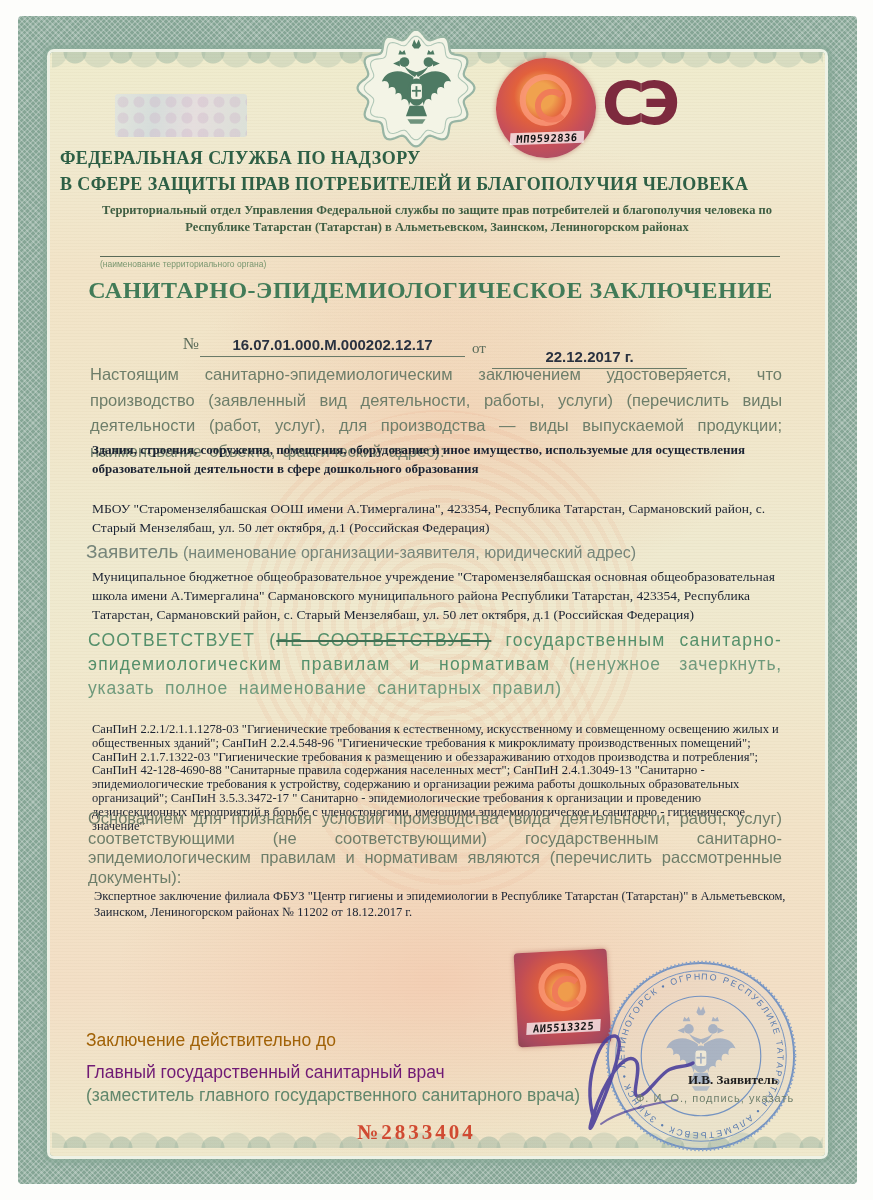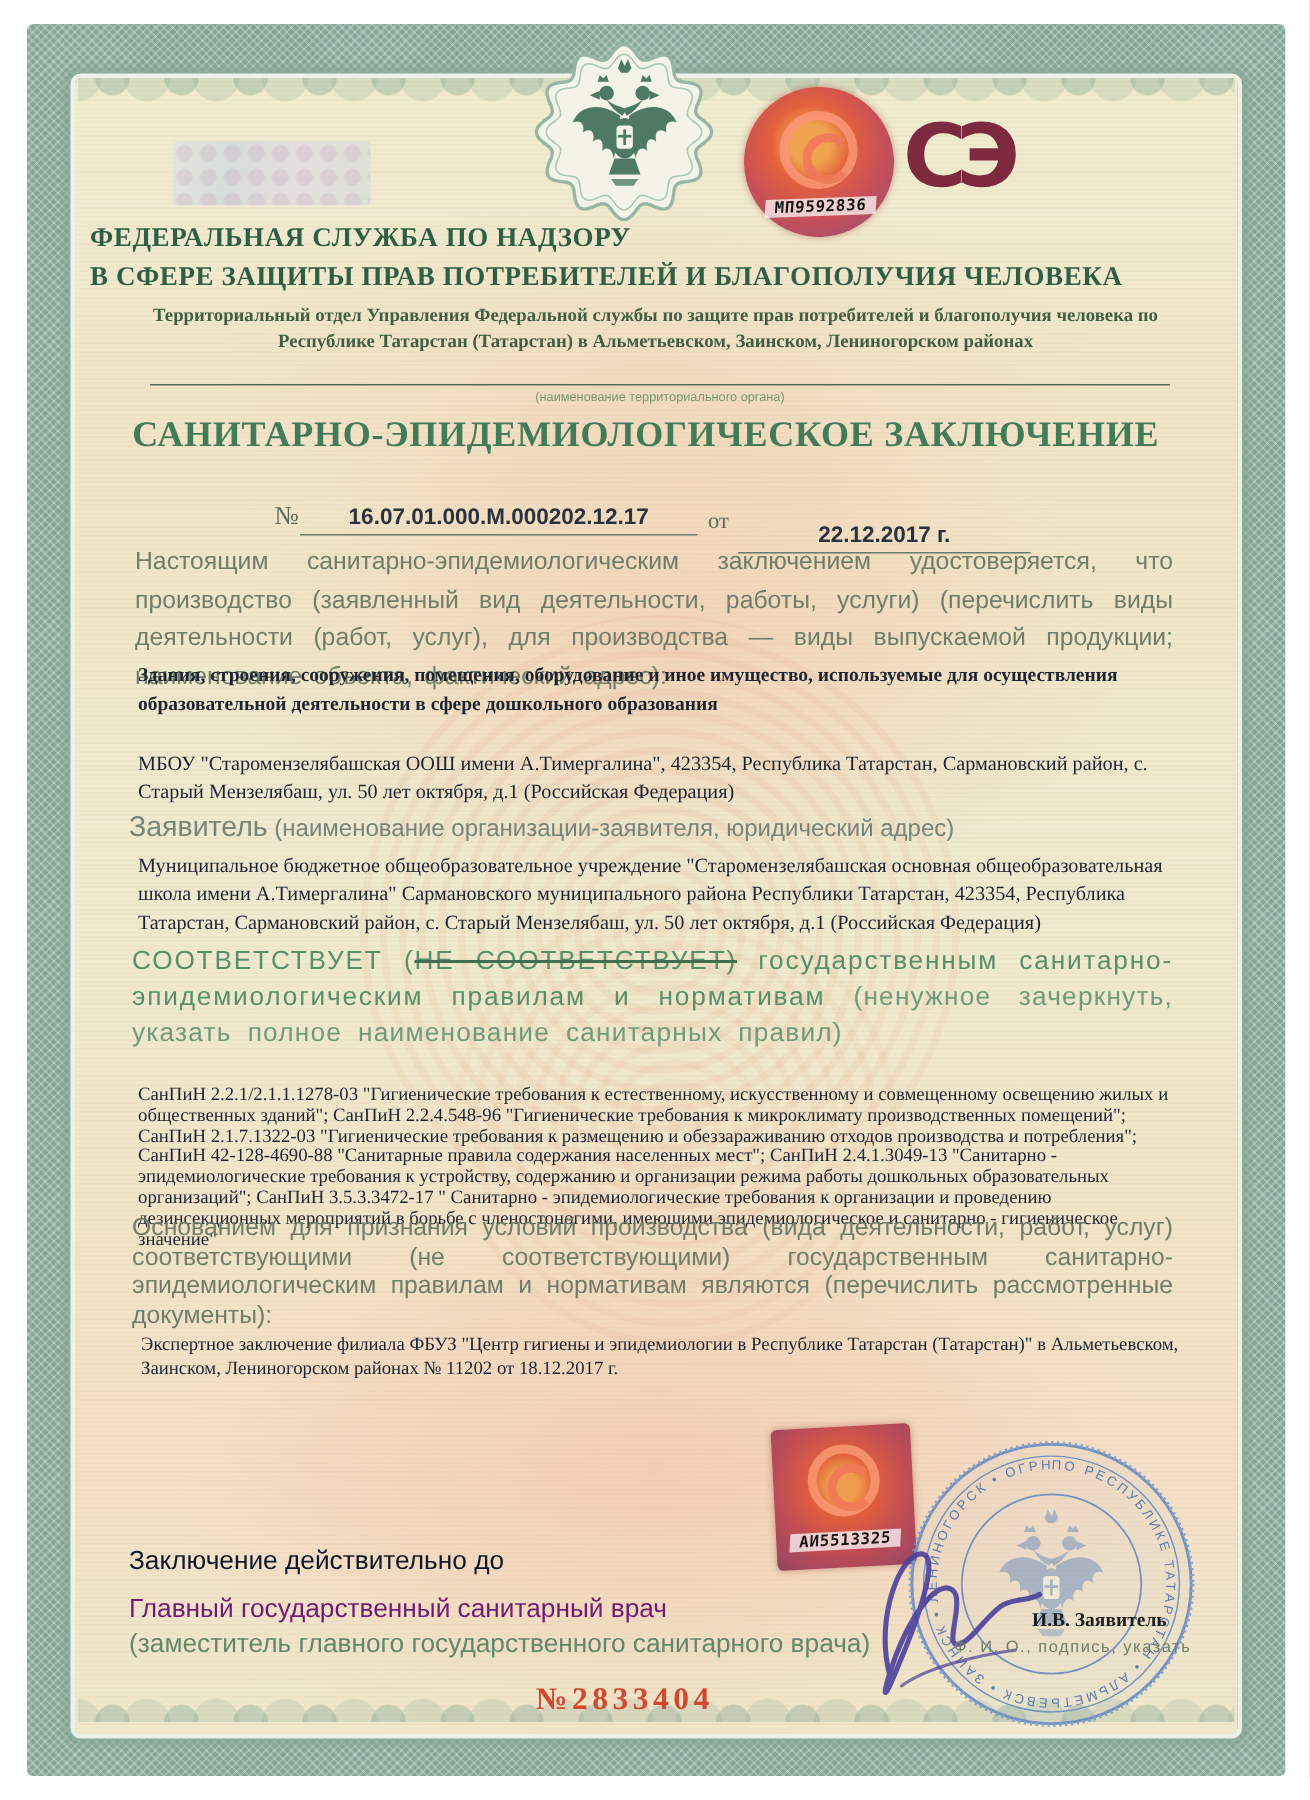--- a/index.html
+++ b/index.html
@@ -54,21 +54,21 @@
   .se-logo{position:absolute;left:602px;top:70px;z-index:2;color:#7d2a3e;
     font-family:"DejaVu Sans",sans-serif;font-weight:900;font-size:58px;letter-spacing:-7px;}
   
   .hline{position:absolute;left:60px;right:60px;text-align:left;z-index:3;
     font-family:"Liberation Serif",serif;font-weight:bold;color:#2d5f45;}
   .h1a{top:148px;font-size:18px;letter-spacing:.4px;}
   .h1b{top:174px;font-size:18px;letter-spacing:.4px;}
   .territorial{position:absolute;left:92px;top:202px;width:690px;text-align:center;z-index:3;
     font-family:"Liberation Serif",serif;font-weight:bold;font-size:12.5px;line-height:1.35;color:#3f5e43;}
   .org-line{position:absolute;left:100px;top:256px;width:680px;border-bottom:1px solid #5a6a58;z-index:3;}
-  .org-caption{position:absolute;left:100px;top:259px;width:680px;text-align:center;z-index:3;
+  .org-caption{position:absolute;left:100px;top:259px;width:680px;text-align:left;z-index:3;
     font-size:8.5px;color:#79966f;}
   .doc-title{position:absolute;left:48px;top:277px;right:60px;text-align:center;z-index:3;
     font-family:"Liberation Serif",serif;font-weight:bold;font-size:24px;letter-spacing:.5px;color:#417b58;}
   
   .no-label{position:absolute;left:183px;top:334px;z-index:3;font-family:"Liberation Serif",serif;
     font-size:17px;color:#5c6c5a;}
   .num-line1{position:absolute;left:200px;top:336px;width:265px;border-bottom:1px solid #6a7a68;z-index:3;
     text-align:center;font-size:15px;font-weight:bold;color:#2a3240;padding-bottom:3px;}
   .ot-label{position:absolute;left:472px;top:340px;z-index:3;font-family:"Liberation Serif",serif;
     font-size:15px;color:#5c6c5a;}
@@ -100,21 +100,21 @@
     background:radial-gradient(circle at 50% 42%, #ef9c4c 0 14%, #e05f3c 30%, #c14d54 60%, #a5495e 85%, #8e4452 100%);
     box-shadow:0 0 5px rgba(160,70,60,.5);}
   .holo-square .glyph{position:absolute;left:23px;top:12px;width:48px;height:48px;border:6px solid rgba(250,150,115,.85);
     border-radius:50%;box-sizing:border-box;}
   .holo-square .glyph:before{content:"";position:absolute;left:7px;top:7px;width:20px;height:20px;
     border:6px solid rgba(240,120,90,.9);border-right-color:rgba(0,0,0,0);border-radius:50%;}
   .holo-square .holo-num{left:9px;bottom:12px;width:74px;}
   .stamp{position:absolute;left:603px;top:958px;width:196px;height:196px;z-index:4;opacity:.92;}
   .signature{position:absolute;left:565px;top:1008px;width:150px;height:150px;z-index:5;}
   
-  .valid-until{position:absolute;left:86px;top:1030px;font-size:17.5px;color:#0f172a;z-index:3;}
+  .valid-until{position:absolute;left:86px;top:1030px;font-size:17.5px;color:#a16207;z-index:3;}
   .chief1{position:absolute;left:86px;top:1062px;font-size:17.5px;color:#701a75;z-index:3;}
   .chief2{position:absolute;left:86px;top:1085px;font-size:17.5px;color:#61876c;z-index:3;}
   .signer-name{position:absolute;left:688px;top:1072px;font-family:"Liberation Serif",serif;
     font-weight:bold;font-size:13px;color:#1d1d1d;z-index:6;}
   .sig-caption{position:absolute;left:636px;top:1092px;font-size:11px;color:#6f7f6c;
     letter-spacing:1px;z-index:6;}
   .serial{position:absolute;left:0;right:40px;top:1120px;text-align:center;z-index:3;
     font-family:"Liberation Serif",serif;font-weight:bold;font-size:21px;letter-spacing:3px;color:#d04a32;}
 </style>
 </head>

